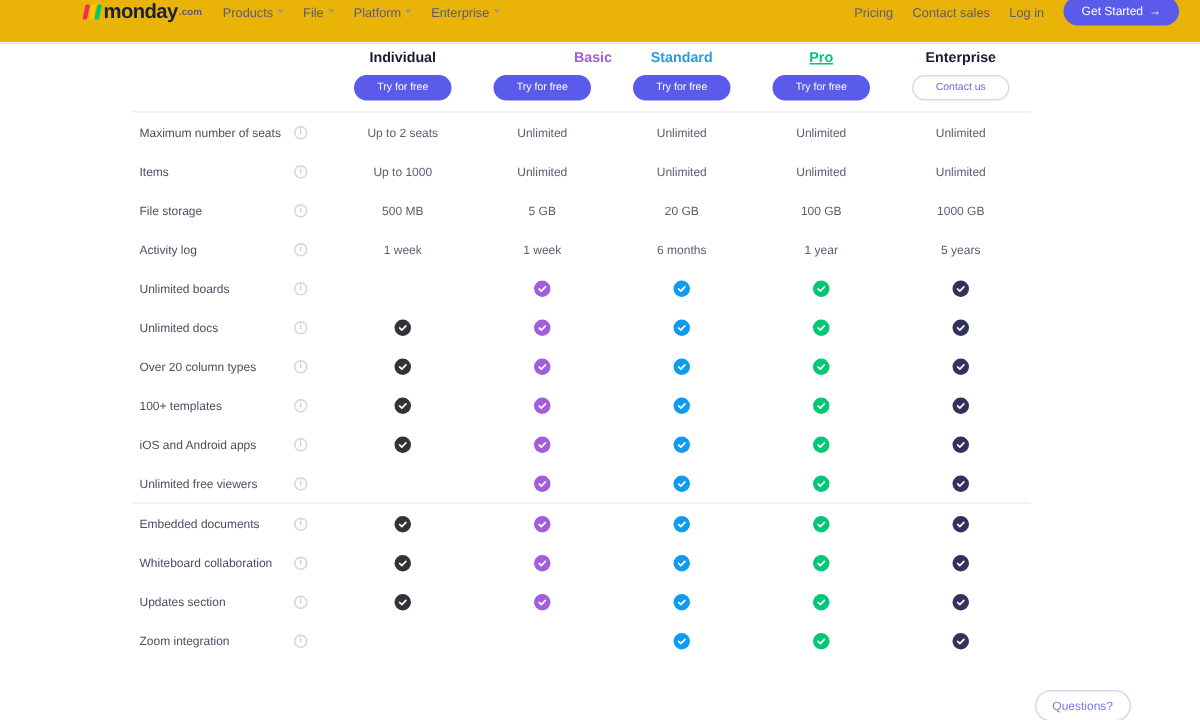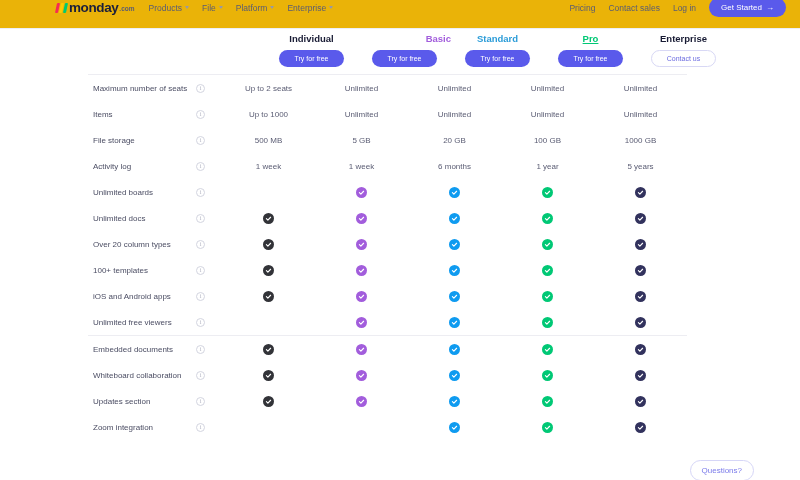--- a/index.html
+++ b/index.html
@@ -101,21 +101,21 @@
 
   
   .table-wrap { padding: 0; position: relative; }
 
   .grid-row {
     display: grid;
     grid-template-columns: 88px 108px 26px 93px 93px 93px 93px 93px 1fr;
     align-items: center;
   }
 
-  .plan-head-row { height: 45px; margin-left: 43px; }
+  .plan-head-row { height: 45px; }
   .plan-head-cell { position: relative; height: 45px; }
   .plan-title {
     position: absolute;
     top: 4px; left: 0; right: 0;
     text-align: center;
     font-size: 9.5px;
     font-weight: bold;
     white-space: nowrap;
   }
   .plan-btn-wrap {

